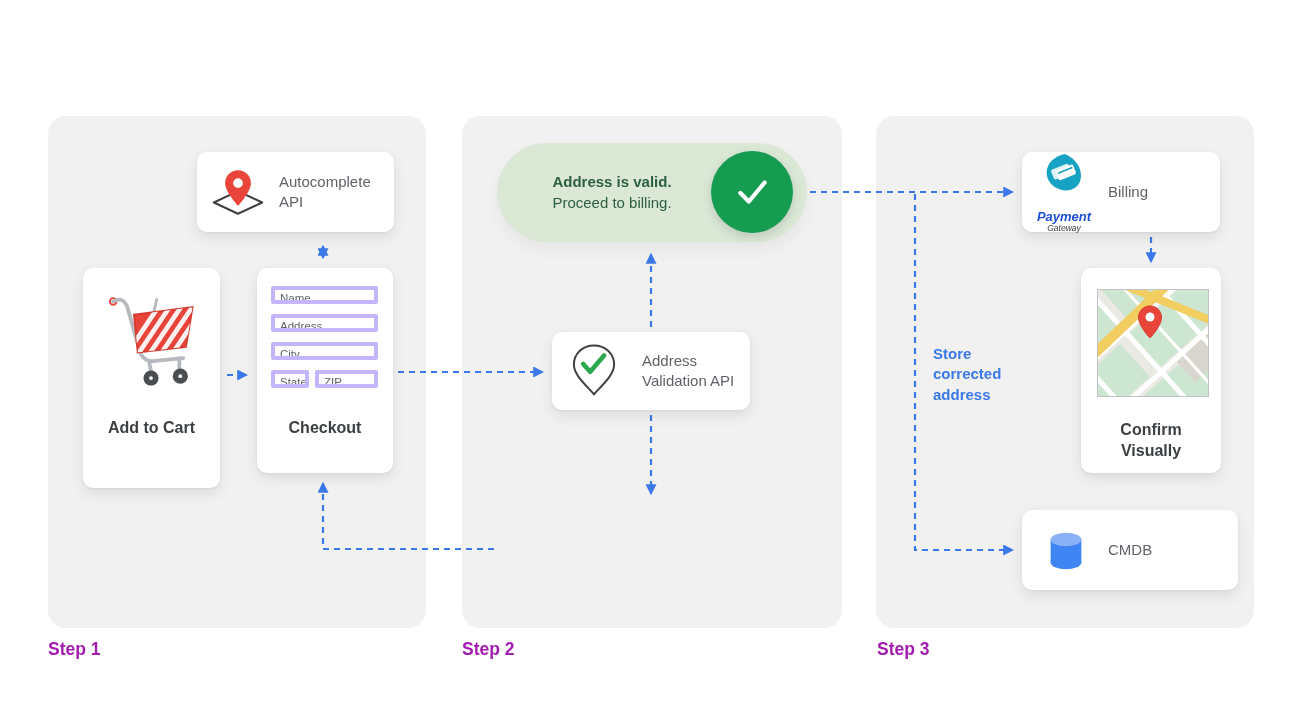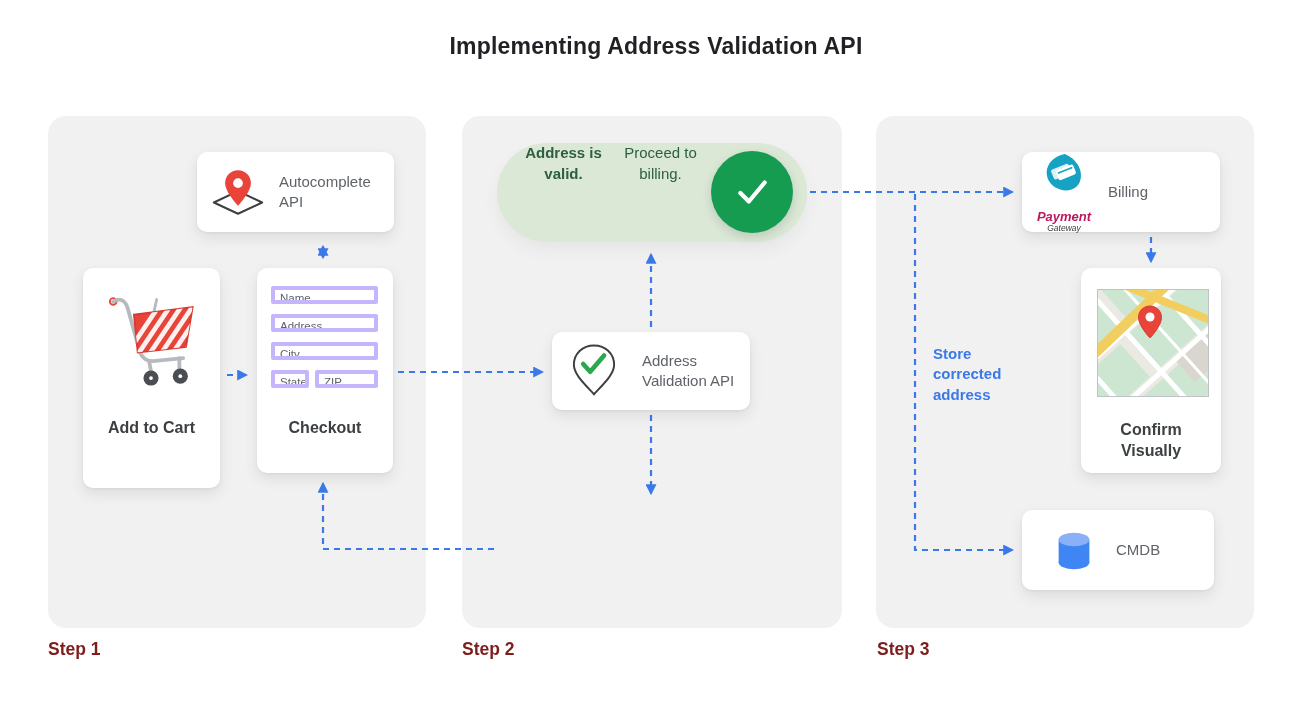--- a/index.html
+++ b/index.html
@@ -7,68 +7,67 @@
   .canvas { position:relative; width:1312px; height:704px; background:#fff; overflow:hidden; }
 
   .title { position:absolute; top:33px; left:0; width:100%; text-align:center;
            font-size:23px; font-weight:700; color:#1f2125; letter-spacing:.2px; }
 
   .panel { position:absolute; top:116px; height:512px; background:#f1f1f2; border-radius:18px; }
   #panel1 { left:48px;  width:378px; }
   #panel2 { left:462px; width:380px; }
   #panel3 { left:876px; width:378px; }
 
-  .step-label { position:absolute; top:639px; font-size:17.5px; font-weight:700; color:#7f1d1d; }
+  .step-label { position:absolute; top:639px; font-size:17.5px; font-weight:700; color:#a21caf; }
 
   .connectors { position:absolute; left:0; top:0; width:1312px; height:704px; pointer-events:none; }
   .dash  { stroke:#3b78e8; stroke-width:2.2; fill:none; stroke-dasharray:6 5; }
   .solid { stroke:#3b78e8; stroke-width:2.4; fill:none; }
 
   .card { position:absolute; background:#fff; border-radius:10px;
           box-shadow:0 6px 14px rgba(60,64,67,.11), 0 1px 3px rgba(60,64,67,.07); }
   .hcard { display:flex; align-items:center; box-sizing:border-box; }
   .card-label { font-size:15px; color:#5f6368; line-height:1.32; }
   .big-label { position:absolute; left:0; width:100%; text-align:center;
                font-size:16px; font-weight:700; color:#3c4043; line-height:1.3; }
 
   .field { position:absolute; background:#fff; border:4px solid #c4b5fd; border-radius:2px;
            font-size:11.5px; color:#5f6368; line-height:17px; height:18px;
            padding-left:5px; box-sizing:border-box; overflow:hidden; }
 
   .pill { position:absolute; border-radius:50px; box-shadow:0 8px 16px rgba(60,64,67,.06); }
   #valid-pill   { left:497px; top:143px; width:310px; height:99px; background:#dbe8d6; }
   #invalid-pill { left:497px; top:502px; width:310px; height:96px; background:#f5c4c9; }
   .pill-text { position:absolute; left:18px; right:98px; top:0; bottom:0;
-               display:flex; flex-direction:row; justify-content:center;
+               display:flex; flex-direction:column; justify-content:center;
                text-align:center; line-height:1.38; }
   #valid-pill .pill-text { color:#2d5f40; font-size:15px; }
   #invalid-pill .pill-text { color:#8d2531; font-size:14.5px; }
   .pill-text b { font-weight:700; }
   .status-circle { position:absolute; right:14px; top:8px; width:82px; height:82px; border-radius:50%;
                    display:flex; align-items:center; justify-content:center;
                    box-shadow:0 4px 10px rgba(60,64,67,.18); }
   #valid-circle   { background:#169c51; }
   #invalid-circle { background:#e8483a; }
 
   .note { position:absolute; left:933px; top:344px; font-size:15px; font-weight:700;
           color:#3b78e8; line-height:1.35; }
 
   .map-box { position:absolute; left:16px; top:21px; width:112px; height:108px;
              border:1px solid #bfc2c6; box-sizing:border-box; background:#ebe9e4; overflow:hidden; }
 
   .logo-block { display:flex; flex-direction:column; align-items:center; width:64px; }
-  .logo-word  { font-size:13px; font-weight:700; font-style:italic; color:#be185d; line-height:1; margin-top:17px; }
+  .logo-word  { font-size:13px; font-weight:700; font-style:italic; color:#1d4ed8; line-height:1; margin-top:17px; }
   .logo-sub   { font-size:8.5px; font-style:italic; color:#3c4043; line-height:1; margin-top:1px; }
 </style>
 </head>
 <body>
 
 <div class="canvas">
 
-  <div class="title">Implementing Address Validation API</div>
 
   <div class="panel" id="panel1"></div>
   <div class="panel" id="panel2"></div>
   <div class="panel" id="panel3"></div>
 
   <svg class="connectors" viewBox="0 0 1312 704">
     <defs>
       <marker id="arrow" viewBox="0 0 10 10" refX="8" refY="5" markerUnits="userSpaceOnUse" markerWidth="11" markerHeight="11" orient="auto-start-reverse">
         <path d="M0 0 L10 5 L0 10 Z" fill="#3b78e8"></path>
       </marker>
@@ -205,21 +204,21 @@
         <path d="M52 16 C45.5 16 40.5 21 40.5 27.5 C40.5 36 52 48 52 48 C52 48 63.5 36 63.5 27.5 C63.5 21 58.5 16 52 16 Z" fill="#e8443a" stroke="#d63b2f" stroke-width="1"></path>
         <circle cx="52" cy="27" r="4.5" fill="#fff"></circle>
       </svg>
     </div>
     <div class="big-label" style="top:152px;">
       <span>Confirm</span><br>
       <span>Visually</span>
     </div>
   </div>
 
-  <div class="card hcard" style="left:1022px; top:510px; width:192px; height:80px; padding-left:28px; gap:18px;">
+  <div class="card hcard" style="left:1022px; top:510px; width:216px; height:80px; padding-left:20px; gap:18px;">
     <svg width="48" height="46" viewBox="0 0 50 46">
       <ellipse cx="25" cy="36" rx="16" ry="7" fill="#3f86f4"></ellipse>
       <rect x="9" y="12" width="32" height="24" fill="#3f86f4"></rect>
       <ellipse cx="25" cy="12" rx="16" ry="7" fill="#8ab0f8"></ellipse>
     </svg>
     <div class="card-label">CMDB</div>
   </div>
 
   <div class="step-label" style="left:48px;">Step 1</div>
   <div class="step-label" style="left:462px;">Step 2</div>

